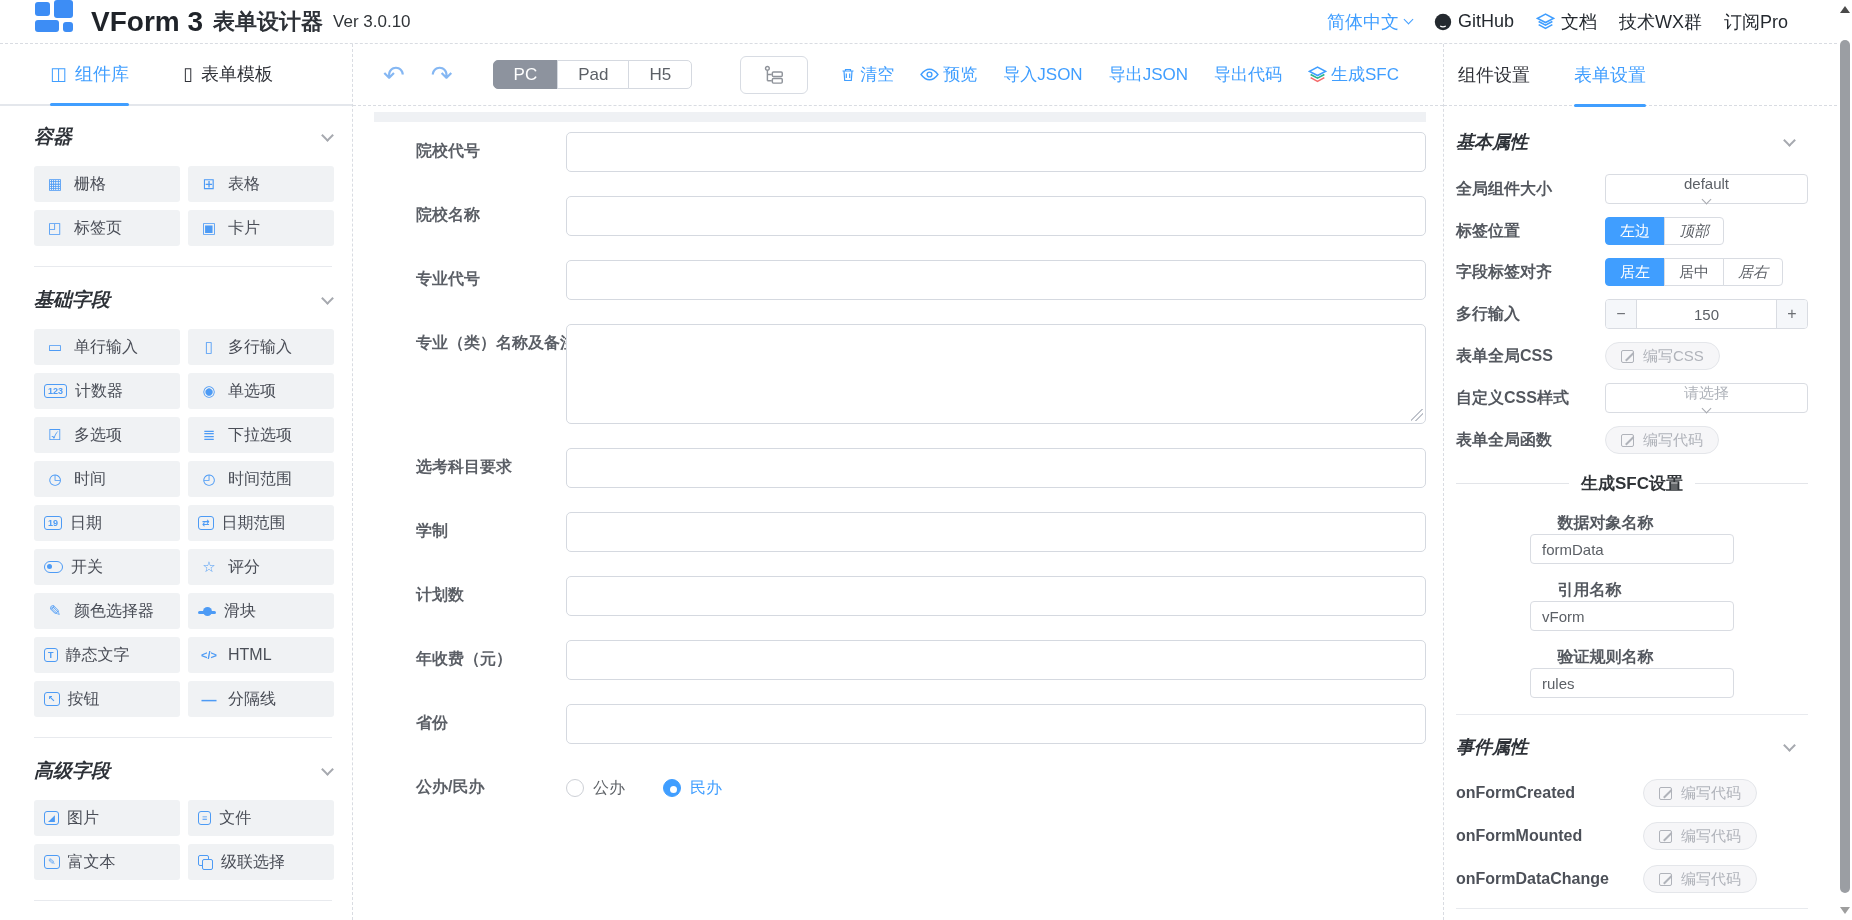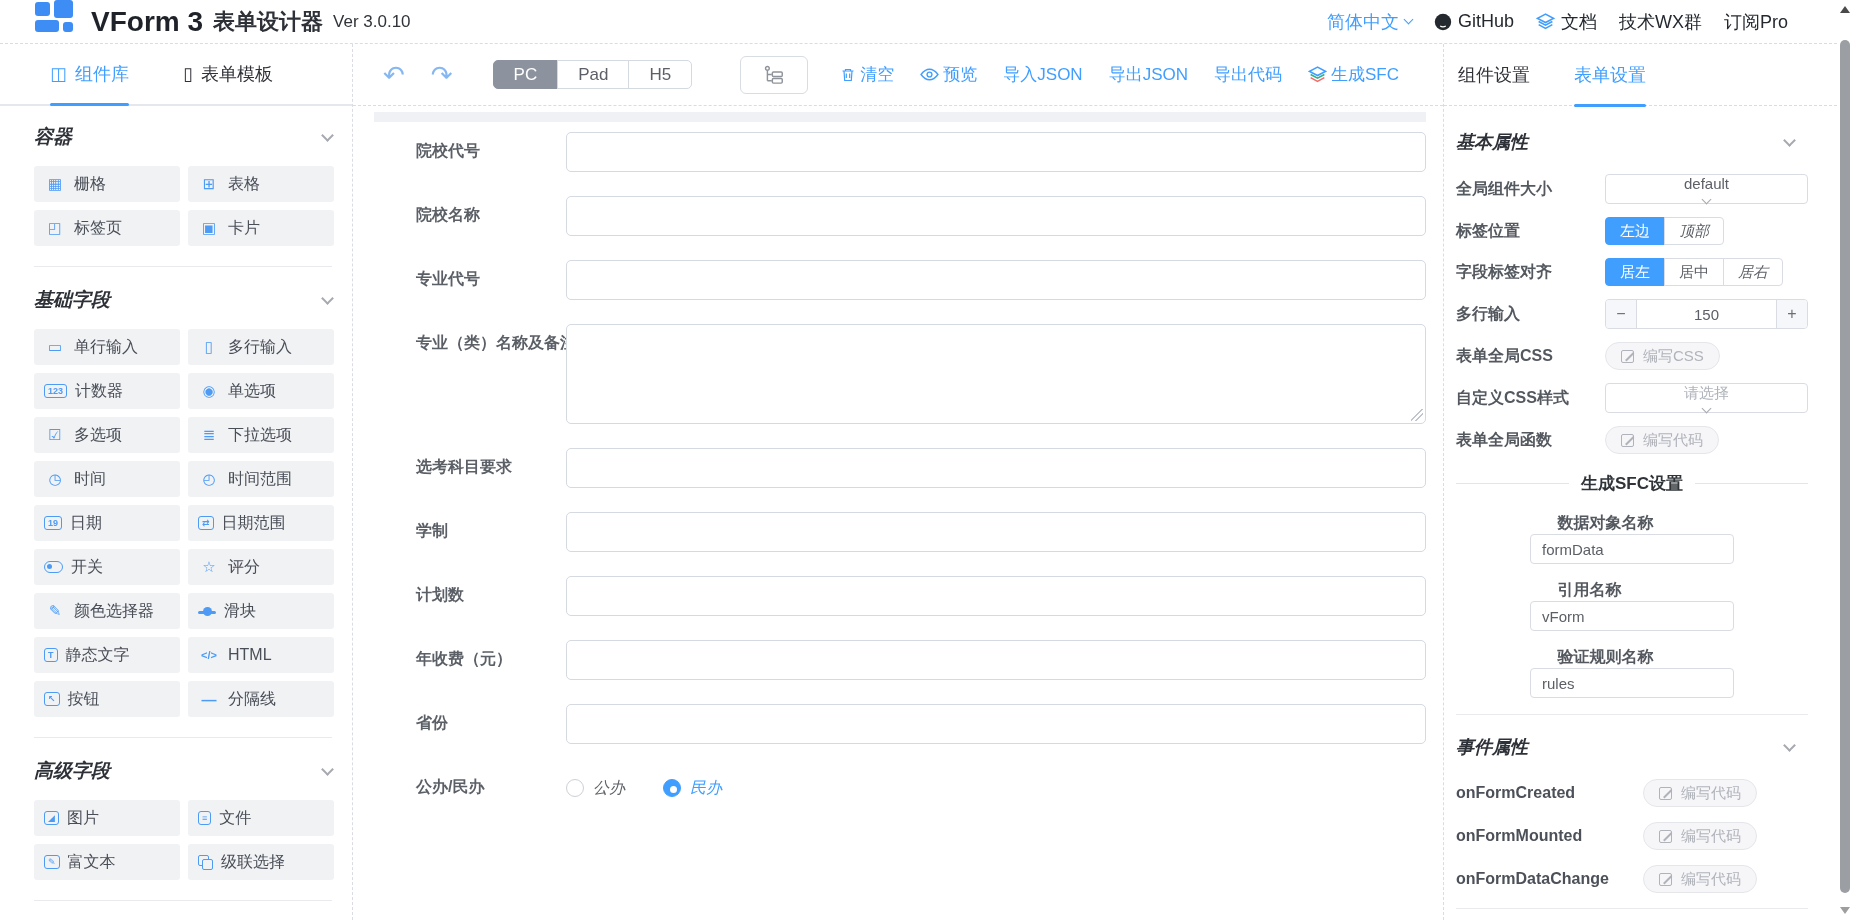--- a/index.html
+++ b/index.html
@@ -100,21 +100,21 @@
   .tb-actions { margin-left:auto; display:flex; align-items:center; gap:26px; }
   .tb-link { display:inline-flex; align-items:center; gap:4px; color:#409eff; font-size:17px;
              cursor:pointer; white-space:nowrap; }
 
   
   .canvas { flex:1; background:#fff; padding:6px 17px 0 21px; overflow:hidden; }
   .drop-strip { height:10px; background:#eff1f4; margin-bottom:10px; }
   .form-rows { padding-left:42px; }
   .f-row { display:flex; margin-bottom:24px; }
   .f-label { width:150px; flex:none; padding-top:9px; font-size:16px; font-weight:600; color:#5b5f66; white-space:nowrap; }
-  .f-control { flex:1; min-width:0;font-style:italic; }
+  .f-control { flex:1; min-width:0; }
   .f-input { height:40px; border:1px solid #d5d9e0; border-radius:5px; background:#fff; }
   .f-textarea { height:100px; border:1px solid #d5d9e0; border-radius:5px; background:#fff; position:relative; }
   .resize-handle { position:absolute; right:2px; bottom:2px; width:12px; height:12px;
     background:linear-gradient(135deg, transparent 44%, #c0c4cc 44%, #c0c4cc 52%, transparent 52%,
       transparent 64%, #c0c4cc 64%, #c0c4cc 72%, transparent 72%); }
   .f-radios { display:flex; align-items:center; gap:38px; height:40px; }
   .radio-opt { display:flex; align-items:center; gap:9px; cursor:pointer; }
   .rd { width:18px; height:18px; border-radius:50%; border:1.5px solid #cdd0d6; background:#fff; position:relative; flex:none; }
   .radio-opt.checked .rd { background:#409eff; border-color:#409eff; }
   .radio-opt.checked .rd::after { content:""; position:absolute; left:5.5px; top:5.5px; width:7px; height:7px;

